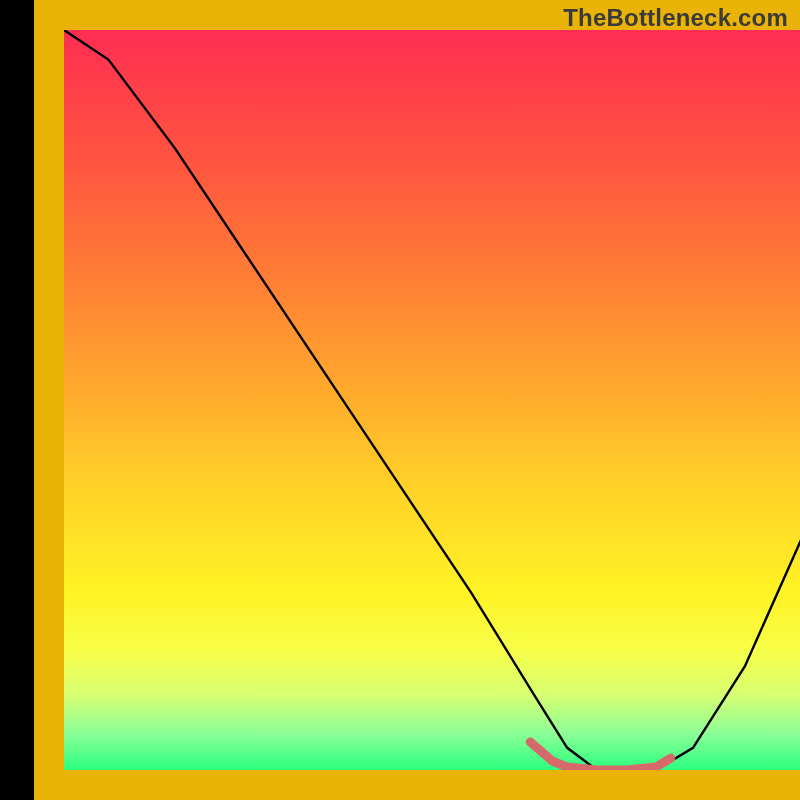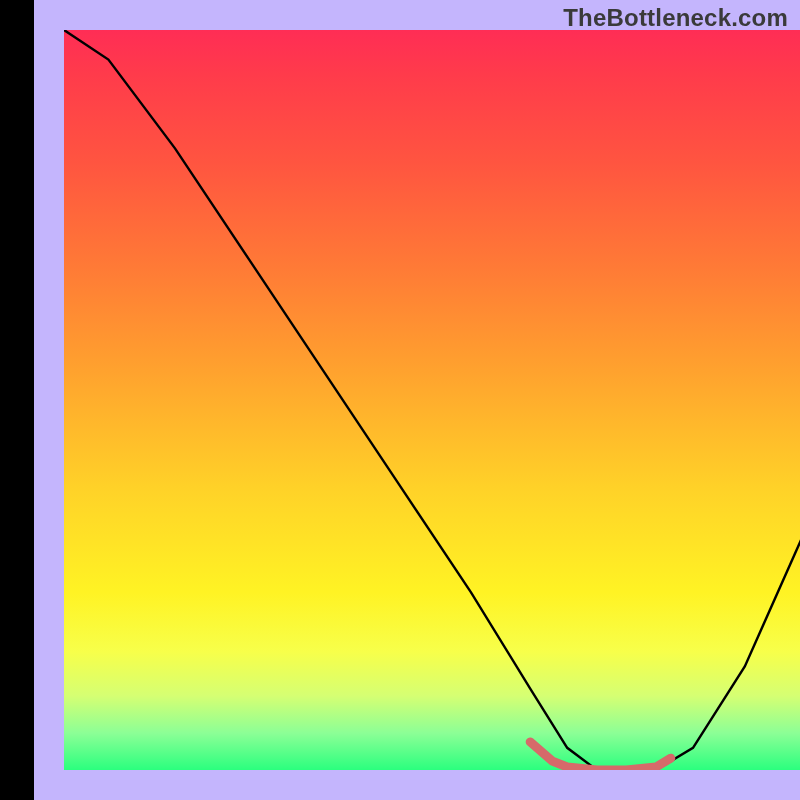--- a/index.html
+++ b/index.html
@@ -6,21 +6,21 @@
     margin: 0;
     padding: 0;
     width: 800px;
     height: 800px;
     background: #000;
     overflow: hidden;
   }
   .frame {
     position: absolute;
     inset: 0;
-    background: #c4b5fd;
+    background: #eab308;
     margin-left: 34px;
   }
   .plot {
     position: absolute;
     left: 30px;
     top: 30px;
     width: 740px;
     height: 740px;
     overflow: hidden;
   }

